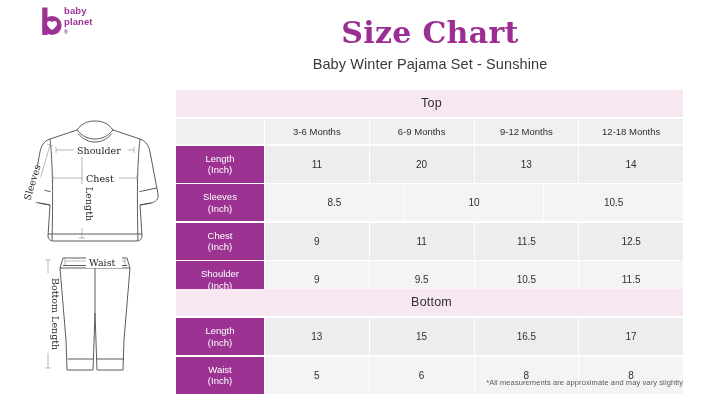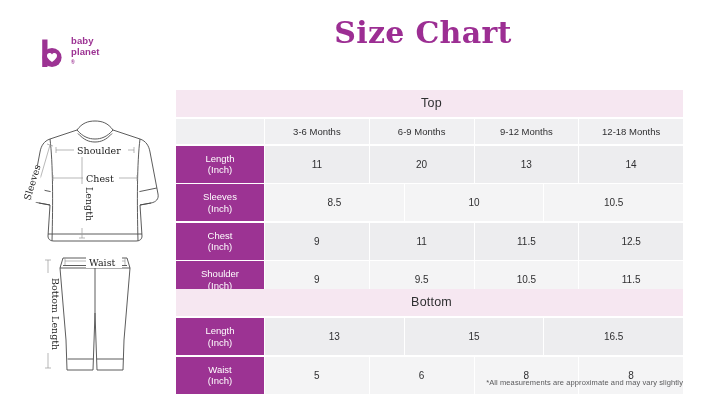--- a/index.html
+++ b/index.html
@@ -12,40 +12,39 @@
     background: #ffffff;
     font-family: "Liberation Sans", sans-serif;
     overflow: hidden;
     position: relative;
   }
 
   
   .logo {
     position: absolute;
     left: 38px;
-    top: 36px;
+    top: 6px;
     display: flex;
-    align-items: flex-end;
-    gap: 7px;
+    align-items: flex-start;
   }
   .logo-mark { width: 26px; height: 30px; display: block; }
   .logo-text {
     font-size: 9.5px;
     line-height: 10.5px;
     font-weight: bold;
     color: #9C3393;
     letter-spacing: .1px;
   }
   .logo-text span { display: block; }
   .logo-tm { font-size: 5px; vertical-align: super; }
 
   
   .title-wrap {
     position: absolute;
-    left: 169px;
+    left: 176px;
     top: 16px;
     width: 508px;
     text-align: center;
   }
   .main-title {
     font-family: "DejaVu Serif", serif;
     font-size: 30px;
     font-weight: bold;
     color: #9C2E93;
     letter-spacing: .3px;
@@ -152,20 +151,21 @@
     <span>baby</span>
     <span>
         <span>planet</span>
         <span class="logo-tm">®</span>
       </span>
   </div>
 </div>
 
 <div class="title-wrap">
   <div class="main-title">Size Chart</div>
+  <div class="subtitle">Baby Winter Pajama Set - Sunshine</div>
 </div>
 
 <div class="illus">
   <svg width="150" height="280" viewBox="0 0 150 280">
     <g fill="none" stroke="#4a4a4a" stroke-width="0.9" stroke-linejoin="round">
 
       <path d="M57 22 C62 15 68 13 75 13 C82 13 88 15 93 22
                L120 31 C126 33 129 38 130 44
                L138 86 C139 91 136 94 131 95 L120 97
                L122 128 C122 131 120 133 116 133
@@ -301,20 +301,21 @@
   <div class="tbl-title">Bottom</div>
 
   <div class="row sizes">
     <div class="cell-label">
       <span>Length</span>
       <small>(Inch)</small>
     </div>
     <div class="cell-data">13</div>
     <div class="cell-data">15</div>
     <div class="cell-data">16.5</div>
+    <div class="cell-data">17</div>
   </div>
 
   <div class="row alt">
     <div class="cell-label">
       <span>Waist</span>
       <small>(Inch)</small>
     </div>
     <div class="cell-data">5</div>
     <div class="cell-data">6</div>
     <div class="cell-data">8</div>

